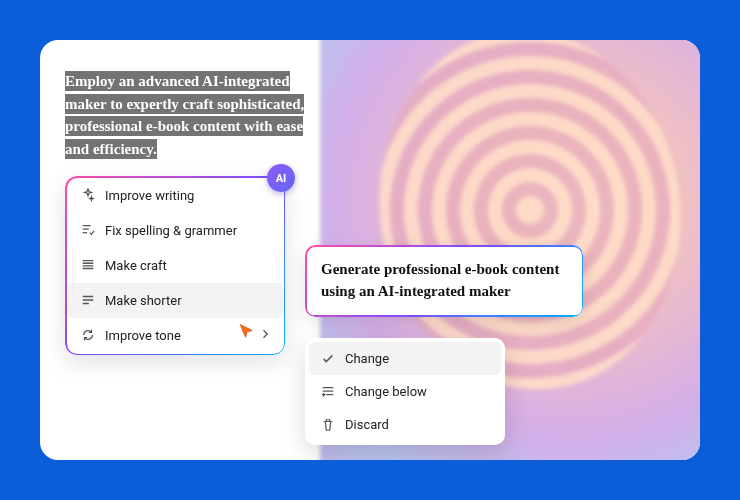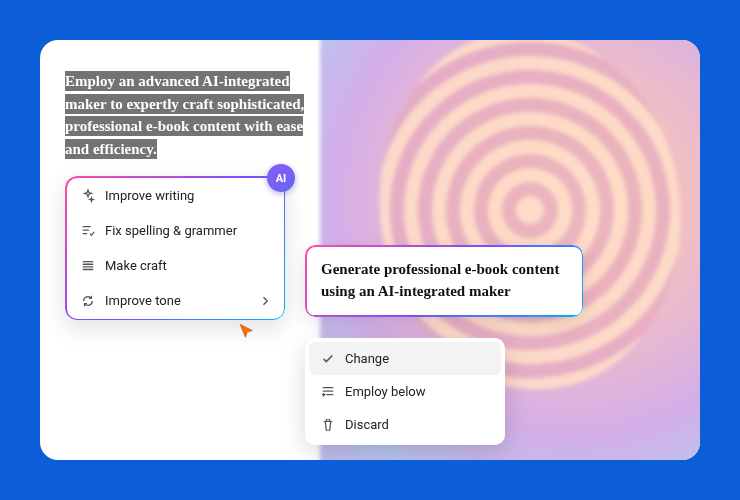--- a/index.html
+++ b/index.html
@@ -99,21 +99,20 @@
   color: #fff;
   font-size: 11px;
   font-weight: 700;
   display: flex;
   align-items: center;
   justify-content: center;
   box-shadow: 0 2px 6px rgba(100,60,200,0.4);
 }
 .menu-item {
   display: flex;
-  align-items: center;
   gap: 10px;
   padding: 10px 14px;
   font-size: 13px;
   color: #222;
   cursor: pointer;
   border-radius: 6px;
   position: relative;
 }
 .menu-item.active {
   background: #f3f3f3;
@@ -239,20 +238,28 @@
 
       <div class="menu-item">
         <span class="icon">
           <svg viewBox="0 0 16 16" width="14" height="14" fill="none" stroke="currentColor" stroke-width="1.6">
             <path d="M2 3h12M2 6h12M2 9h12M2 12h12"></path>
           </svg>
         </span>
         <span>Make craft</span>
       </div>
 
+      <div class="menu-item active">
+        <span class="icon">
+          <svg viewBox="0 0 16 16" width="14" height="14" fill="none" stroke="currentColor" stroke-width="1.6">
+            <path d="M2 4h12M2 8h12M2 12h7"></path>
+          </svg>
+        </span>
+        <span>Make shorter</span>
+      </div>
 
       <div class="menu-item">
         <span class="icon">
           <svg viewBox="0 0 16 16" width="14" height="14" fill="none" stroke="currentColor" stroke-width="1.4">
             <path d="M3 8a5 5 0 0 1 9-3M13 8a5 5 0 0 1-9 3"></path>
               <path d="M12 2v3h-3M4 14v-3h3"></path>
           </svg>
         </span>
         <span>Improve tone</span>
         <span class="chev">
@@ -282,21 +289,21 @@
         </span>
         <span>Change</span>
       </div>
       <div class="action-item">
         <span class="icon">
           <svg viewBox="0 0 16 16" width="14" height="14" fill="none" stroke="currentColor" stroke-width="1.6">
             <path d="M2 3h12M2 7h12M6 11h8"></path>
               <path d="M3 9v4M1 11h4"></path>
           </svg>
         </span>
-        <span>Employ below</span>
+        <span>Change below</span>
       </div>
       <div class="action-item">
         <span class="icon">
           <svg viewBox="0 0 16 16" width="14" height="14" fill="none" stroke="currentColor" stroke-width="1.4">
             <path d="M3 4h10M6 4V2h4v2M5 4l1 10h4l1-10"></path>
           </svg>
         </span>
         <span>Discard</span>
       </div>
     </div>

